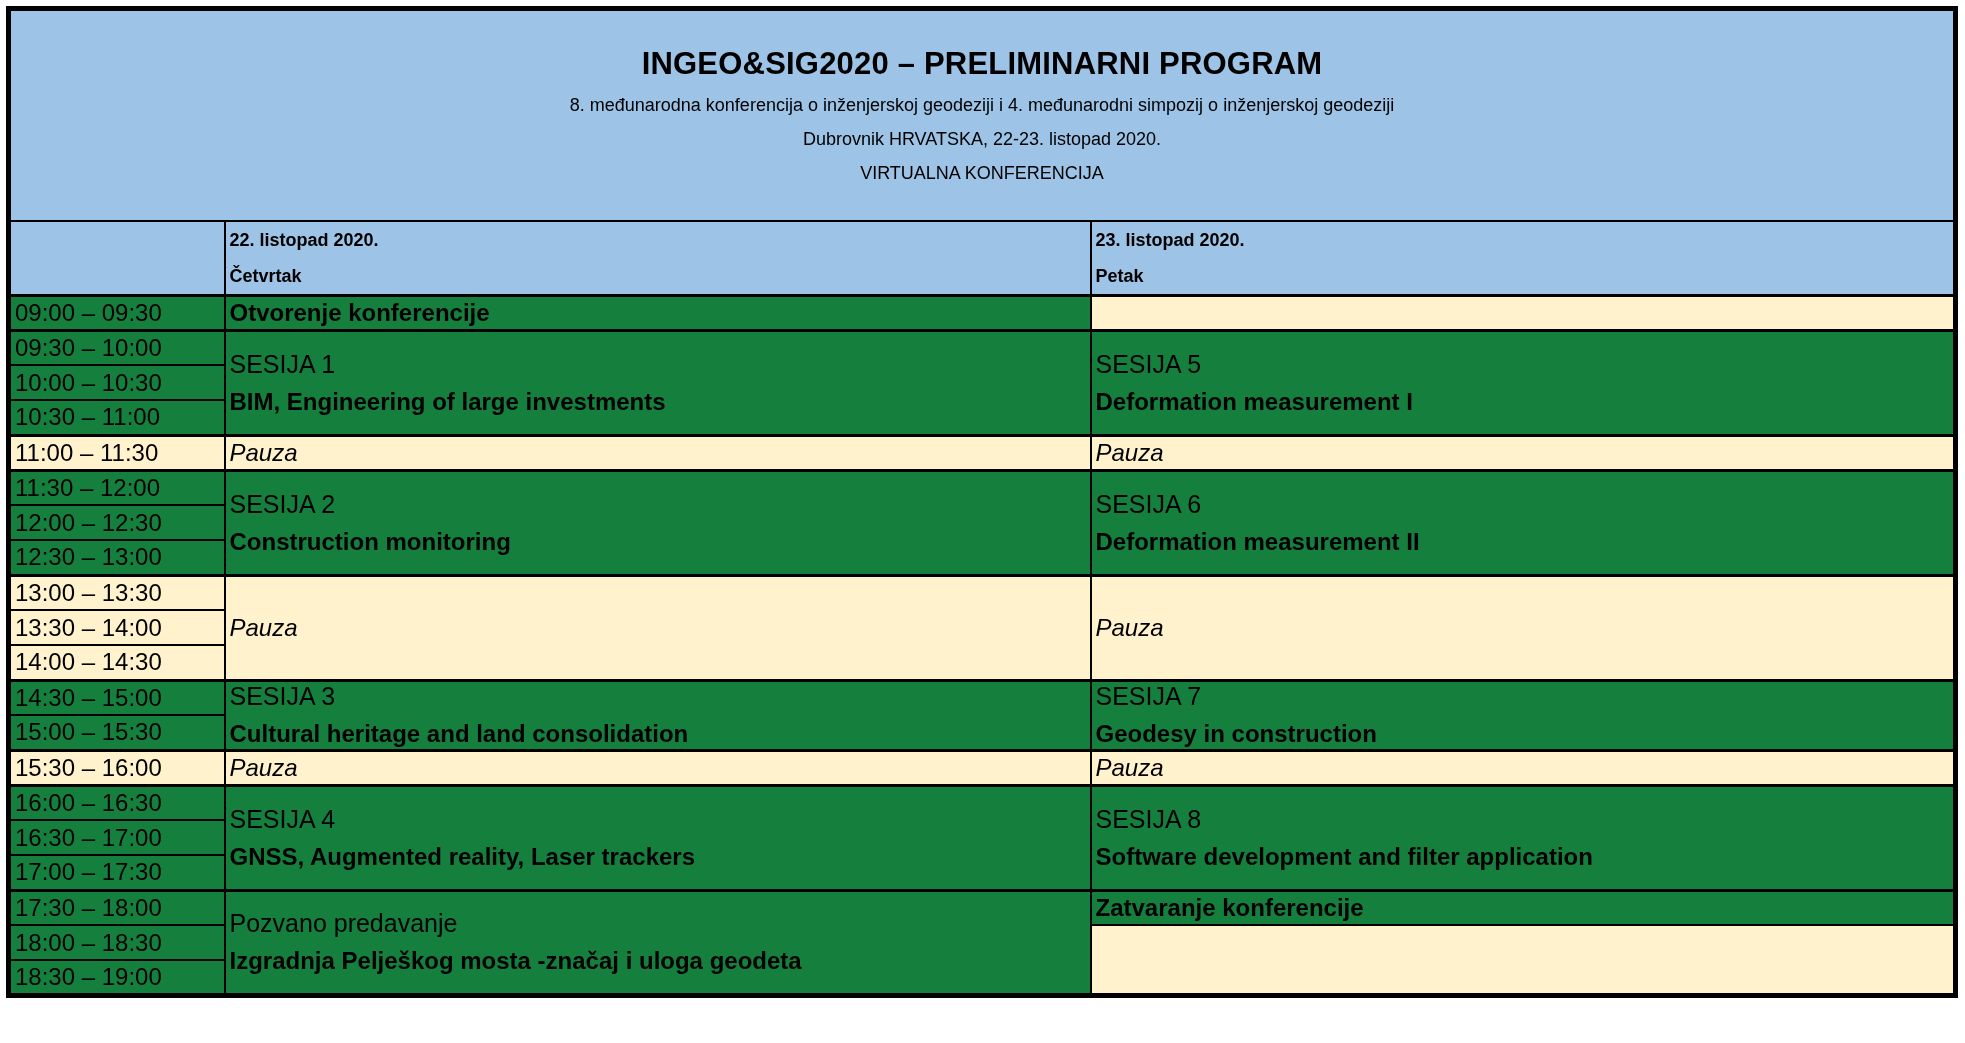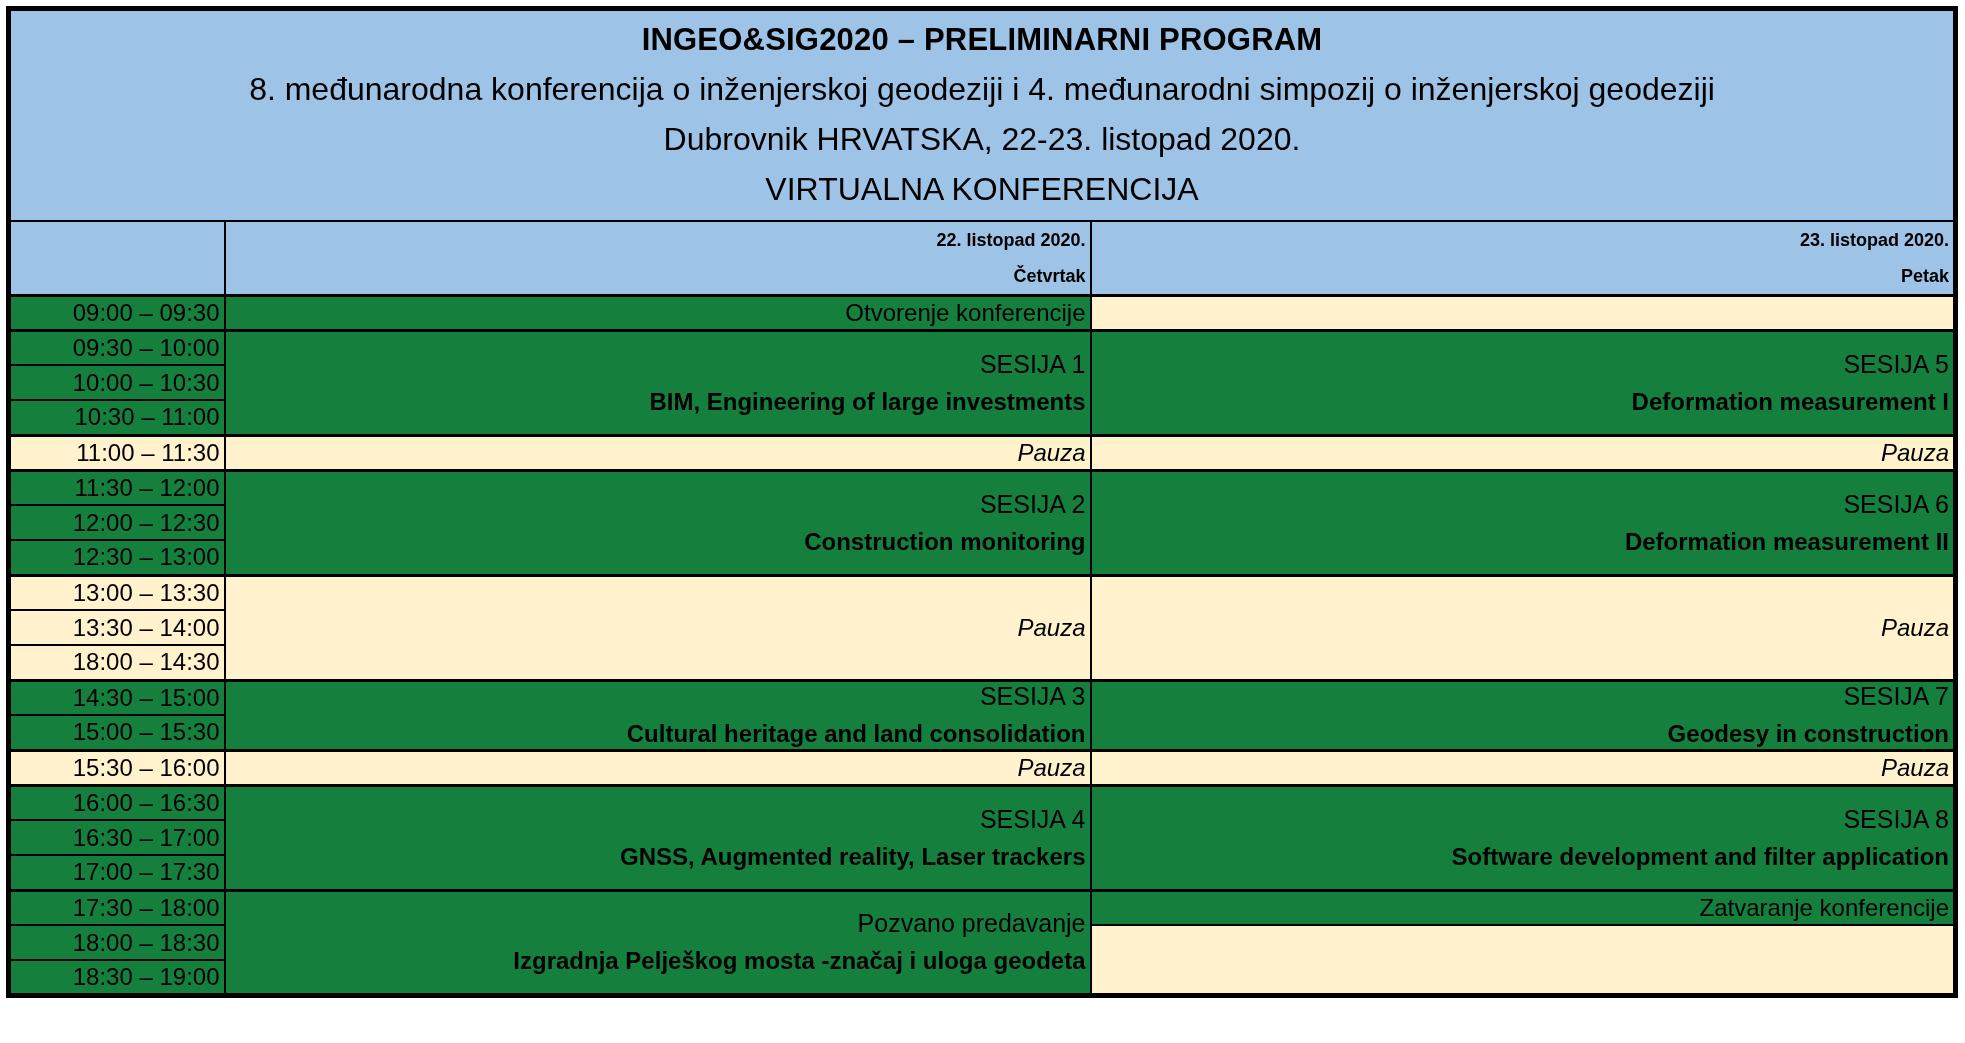--- a/index.html
+++ b/index.html
@@ -12,38 +12,38 @@
   }
   .program-wrap { position: absolute; top: 6px; left: 6px; }
   table.program {
     border-collapse: collapse;
     table-layout: fixed;
     border: 5px solid #000000;
   }
   td {
     border: 2px solid #000000;
     padding: 0 4px;
-    text-align: right;
+    text-align: left;
     vertical-align: middle;
     overflow: hidden;
   }
   tr.gs > td { border-top-width: 3px; }     
   
   td.title-cell { background: #9DC3E6; height: 212px; padding: 0; }
   .title-inner { display: flex; flex-direction: column; justify-content: center; align-items: center; gap: 13px; height: 100%; }
   .t-main { font-size: 31px; font-weight: bold; letter-spacing: 0.2px; }
-  .t-sub  { font-size: 32px; }
+  .t-sub  { font-size: 18px; }
   
   tr.day-hdr > td { background: #9DC3E6; height: 72px; font-weight: bold; font-size: 18px; line-height: 36px; }
   
   tr.slot > td { height: 35px; font-size: 24px; }
   td.time { font-size: 23px; }
   .gold  { background: #15803d; }
   .cream { background: #FFF2CC; }
-  .bold   { font-weight: normal; }
+  .bold   { font-weight: bold; }
   .italic { font-style: italic; }
   .session-name  { font-weight: normal; font-size: 25px; }
   .session-topic { font-size: 24px; margin-top: 9px; font-weight: bold; }
 </style>
 </head>
 <body>
 
 <div class="program-wrap">
 <table class="program">
   <colgroup>
@@ -126,21 +126,21 @@
 
   <tr class="slot gs">
     <td class="time cream">13:00 – 13:30</td>
     <td class="cream italic" rowspan="3">Pauza</td>
     <td class="cream italic" rowspan="3">Pauza</td>
   </tr>
   <tr class="slot">
     <td class="time cream">13:30 – 14:00</td>
   </tr>
   <tr class="slot">
-    <td class="time cream">18:00 – 14:30</td>
+    <td class="time cream">14:00 – 14:30</td>
   </tr>
 
   <tr class="slot gs">
     <td class="time gold">14:30 – 15:00</td>
     <td class="gold" rowspan="2">
       <div class="session-name">SESIJA 3</div>
       <div class="session-topic">Cultural heritage and land consolidation</div>
     </td>
     <td class="gold" rowspan="2">
       <div class="session-name">SESIJA 7</div>

